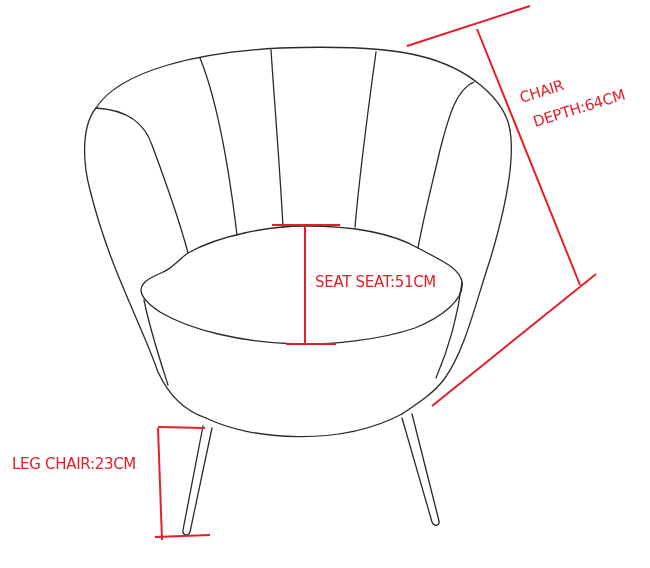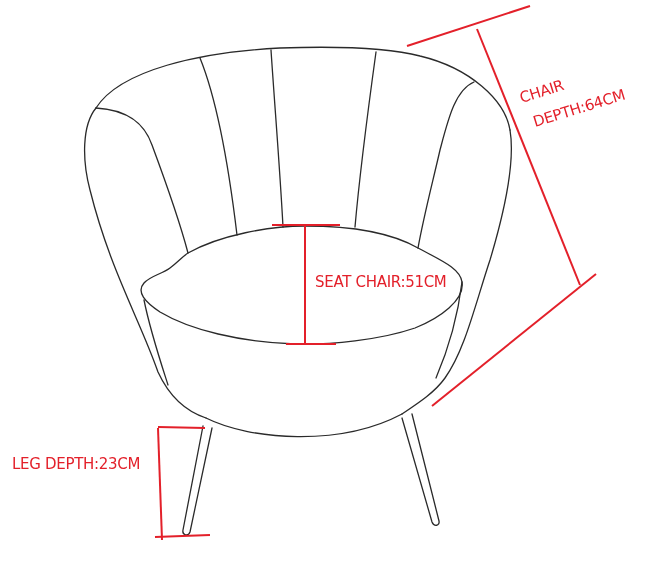--- a/index.html
+++ b/index.html
@@ -63,15 +63,15 @@
     <line class="dim" x1="158" y1="428" x2="162" y2="540"></line>
     <line class="dim" x1="155" y1="537" x2="210" y2="535"></line>
   </g>
 </svg>
 
 <div class="label chair-label">
   <span class="l1">CHAIR</span>
   <span class="l2">DEPTH:64CM</span>
 </div>
 
-<div class="label seat-label">SEAT CHAIR:51CM</div>
+<div class="label seat-label">SEAT SEAT:51CM</div>
 
-<div class="label leg-label">LEG DEPTH:23CM</div>
+<div class="label leg-label">LEG CHAIR:23CM</div>
 
 </body></html>

